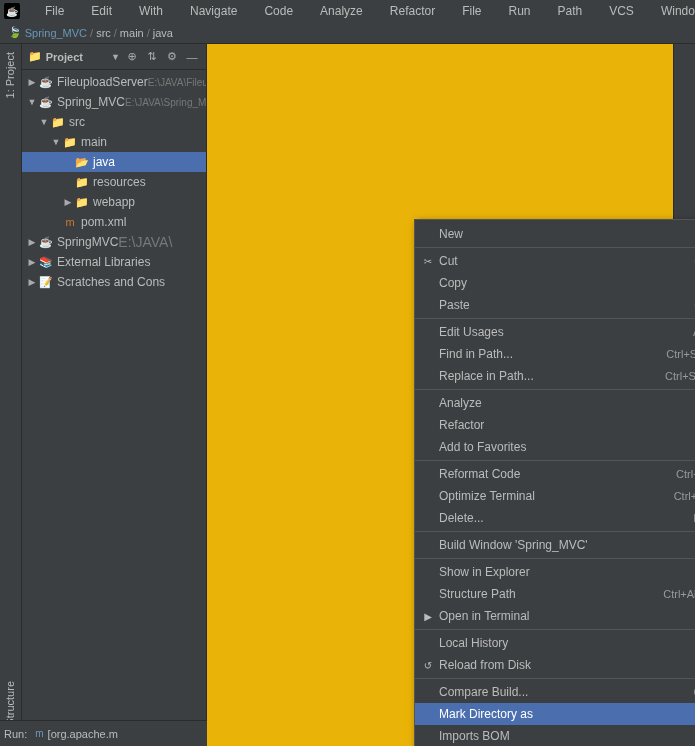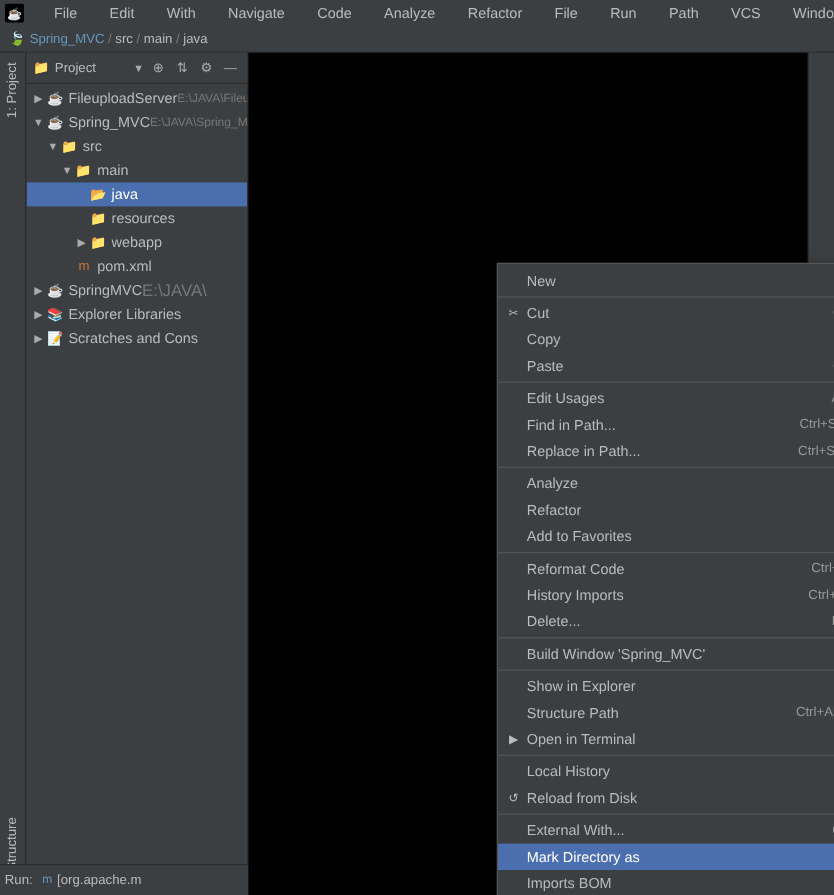--- a/index.html
+++ b/index.html
@@ -90,21 +90,21 @@
     .panel-header {
       height: 26px;
       display: flex;
       align-items: center;
       padding: 0 6px;
       background: #3c3f41;
       border-bottom: 1px solid #2b2b2b;
       font-size: 11px;
       color: #bbbbbb;
     }
-    .panel-header-title { flex: 1; font-weight: normal; }
+    .panel-header-title { flex: 1; font-weight: bold; }
     .panel-icons { display: flex; gap: 4px; }
     .panel-icon {
       width: 16px; height: 16px;
       display: flex; align-items: center; justify-content: center;
       cursor: pointer; color: #aaa; font-size: 11px;
     }
 
     .tree-area {
       flex: 1;
       overflow: hidden;
@@ -311,38 +311,38 @@
       <div class="tree-item">
         <span class="tree-arrow">▶</span>
         <span class="tree-icon" style="color:#6897bb;">☕</span>
         <span>SpringMVC </span>
         <span style="color:#777; font-size:14px;">E:\JAVA\</span>
       </div>
 
       <div class="tree-item">
         <span class="tree-arrow">▶</span>
         <span class="tree-icon">📚</span>
-        <span>Explorer Libraries</span>
+        <span>External Libraries</span>
       </div>
 
       <div class="tree-item">
         <span class="tree-arrow">▶</span>
         <span class="tree-icon">📝</span>
         <span>Scratches and Cons</span>
       </div>
     </div>
 
     <div class="run-bar">
       <span style="margin-right:4px;text-align:center;">Run:</span>
       <span style="color:#6897bb; font-size:10px;">m</span>
       <span>[org.apache.m</span>
     </div>
   </div>
 
-  <div style="flex:1; background:#000000; position:relative;text-align:right;">
+  <div style="flex:1; background:#eab308; position:relative;text-align:right;">
 
     <div class="context-menu">
 
       <div class="ctx-item">
         <span>New</span>
 
       </div>
       <div class="ctx-separator"></div>
       <div class="ctx-item">
         <span class="ctx-icon">✂</span>
@@ -381,21 +381,21 @@
       <div class="ctx-item">
         <span>Add to Favorites</span>
 
       </div>
       <div class="ctx-separator"></div>
       <div class="ctx-item">
         <span>Reformat Code</span>
         <span class="shortcut">Ctrl+Alt+L</span>
       </div>
       <div class="ctx-item">
-        <span>History Imports</span>
+        <span>Optimize Terminal</span>
         <span class="shortcut">Ctrl+Alt+O</span>
       </div>
       <div class="ctx-item">
         <span>Delete...</span>
         <span class="shortcut">Delete</span>
       </div>
       <div class="ctx-separator"></div>
       <div class="ctx-item">
         <span>Build Window 'Spring_MVC'</span>
       </div>
@@ -415,21 +415,21 @@
       <div class="ctx-item">
         <span>Local History</span>
 
       </div>
       <div class="ctx-item">
         <span class="ctx-icon">↺</span>
         <span>Reload from Disk</span>
       </div>
       <div class="ctx-separator"></div>
       <div class="ctx-item">
-        <span>External With...</span>
+        <span>Compare Build...</span>
         <span class="shortcut">Ctrl+D</span>
       </div>
       <div class="ctx-item highlighted">
         <span>Mark Directory as</span>
 
       </div>
       <div class="ctx-item">
         <span>Imports BOM</span>
       </div>
 

